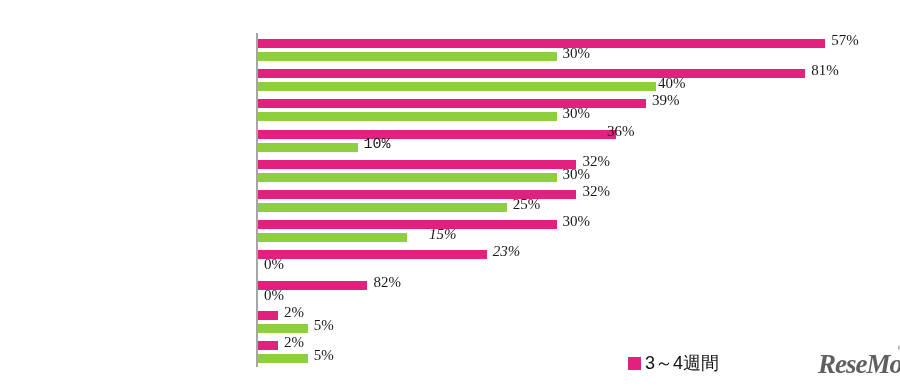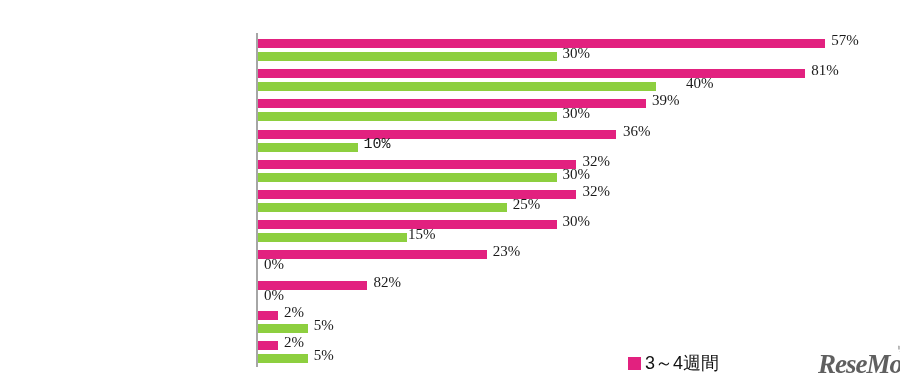--- a/index.html
+++ b/index.html
@@ -126,55 +126,55 @@
   <div class="row" style="top: 0px;">
         <div class="bar pink" style="width: 567.15px;"></div>
         <div class="val pink-val" style="left: 573.15px;">57%</div>
         <div class="bar green" style="width: 298.5px;"></div>
         <div class="val green-val" style="left: 304.5px;">30%</div>
       </div>
       <div class="row" style="top: 30.2px;">
         <div class="bar pink" style="width: 547.25px;"></div>
         <div class="val pink-val" style="left: 553.25px;">81%</div>
         <div class="bar green" style="width: 398px;"></div>
-        <div class="val green-val" style="left: 428px;">40%</div>
+        <div class="val green-val" style="left: 400px;">40%</div>
       </div>
       <div class="row" style="top: 60.4px;">
         <div class="bar pink" style="width: 388.05px;"></div>
         <div class="val pink-val" style="left: 394.05px;">39%</div>
         <div class="bar green" style="width: 298.5px;"></div>
         <div class="val green-val" style="left: 304.5px;">30%</div>
       </div>
       <div class="row" style="top: 90.6px;">
         <div class="bar pink" style="width: 358.2px;"></div>
-        <div class="val pink-val" style="left: 365px;">36%</div>
+        <div class="val pink-val" style="left: 349px;">36%</div>
         <div class="bar green" style="width: 99.5px;"></div>
         <div class="val green-val" style="left: 105.5px; font-family: Liberation Mono, monospace;">10%</div>
       </div>
       <div class="row" style="top: 120.8px;">
         <div class="bar pink" style="width: 318.4px;"></div>
         <div class="val pink-val" style="left: 324.4px;">32%</div>
         <div class="bar green" style="width: 298.5px;"></div>
         <div class="val green-val" style="left: 304.5px;">30%</div>
       </div>
       <div class="row" style="top: 151px;">
         <div class="bar pink" style="width: 318.4px;"></div>
         <div class="val pink-val" style="left: 324.4px;">32%</div>
         <div class="bar green" style="width: 248.75px;"></div>
         <div class="val green-val" style="left: 254.75px; text-align: right;">25%</div>
       </div>
       <div class="row" style="top: 181.2px;">
         <div class="bar pink" style="width: 298.5px;"></div>
         <div class="val pink-val" style="left: 304.5px;">30%</div>
         <div class="bar green" style="width: 149.25px;"></div>
-        <div class="val green-val" style="left: 150px;">15%</div>
+        <div class="val green-val" style="left: 171px; font-style: italic;">15%</div>
       </div>
       <div class="row" style="top: 211.4px;">
         <div class="bar pink" style="width: 228.85px;"></div>
-        <div class="val pink-val" style="left: 234.85px;">23%</div>
+        <div class="val pink-val" style="left: 234.85px; font-style: italic;">23%</div>
         <div class="val green-val" style="left: 6px;">0%</div>
       </div>
       <div class="row" style="top: 241.6px;">
         <div class="bar pink" style="width: 109.45px;"></div>
         <div class="val pink-val" style="left: 115.45px;">82%</div>
         <div class="val green-val" style="left: 6px;">0%</div>
       </div>
       <div class="row" style="top: 271.8px;">
         <div class="bar pink" style="width: 19.9px;"></div>
         <div class="val pink-val" style="left: 25.9px;">2%</div>

